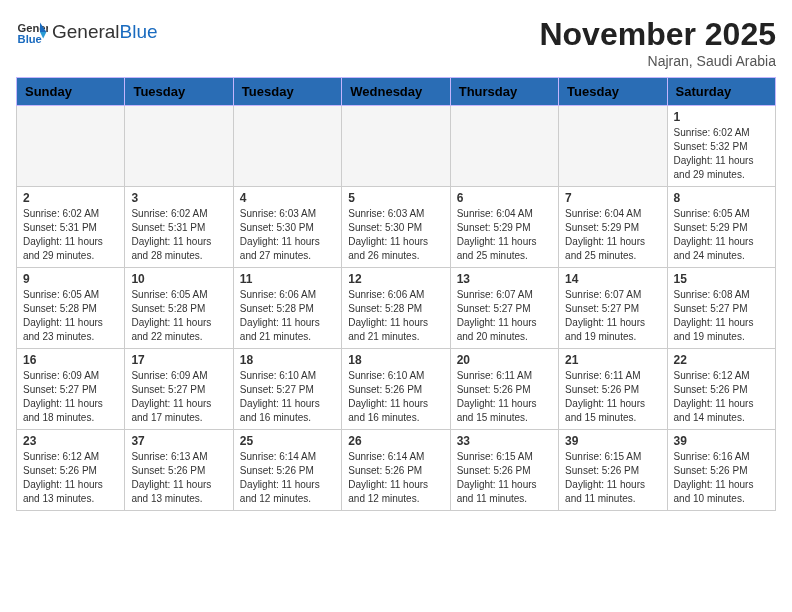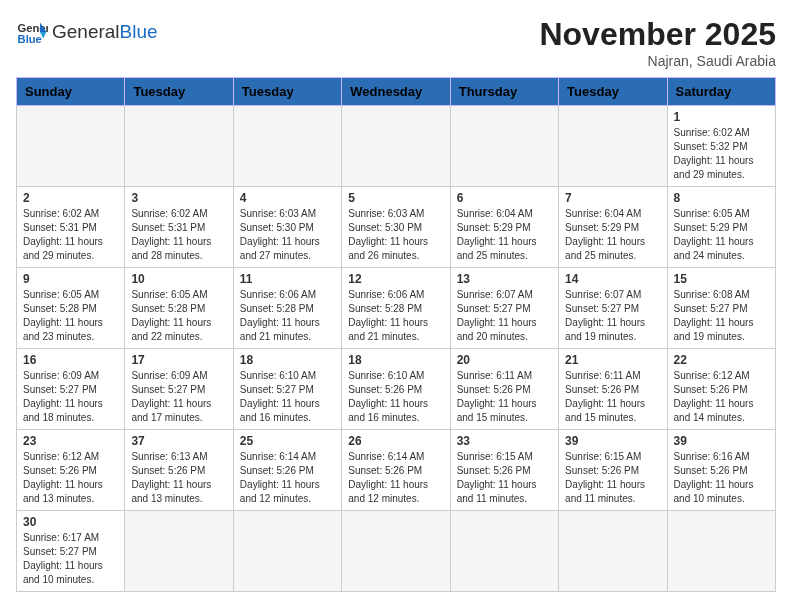--- a/index.html
+++ b/index.html
@@ -239,26 +239,14 @@
         </td>
         <td>
           <span class="day-number">39</span>
           <div class="day-info">Sunrise: 6:15 AM<br>Sunset: 5:26 PM<br>Daylight: 11 hours and 11 minutes.</div>
         </td>
         <td>
           <span class="day-number">39</span>
           <div class="day-info">Sunrise: 6:16 AM<br>Sunset: 5:26 PM<br>Daylight: 11 hours and 10 minutes.</div>
         </td>
       </tr>
-      <tr class="week-row">
-        <td>
-          <span class="day-number">30</span>
-          <div class="day-info">Sunrise: 6:17 AM<br>Sunset: 5:27 PM<br>Daylight: 11 hours and 10 minutes.</div>
-        </td>
-        <td class="empty"></td>
-        <td class="empty"></td>
-        <td class="empty"></td>
-        <td class="empty"></td>
-        <td class="empty"></td>
-        <td class="empty"></td>
-      </tr>
     </tbody>
 </table>
 
 </body></html>

